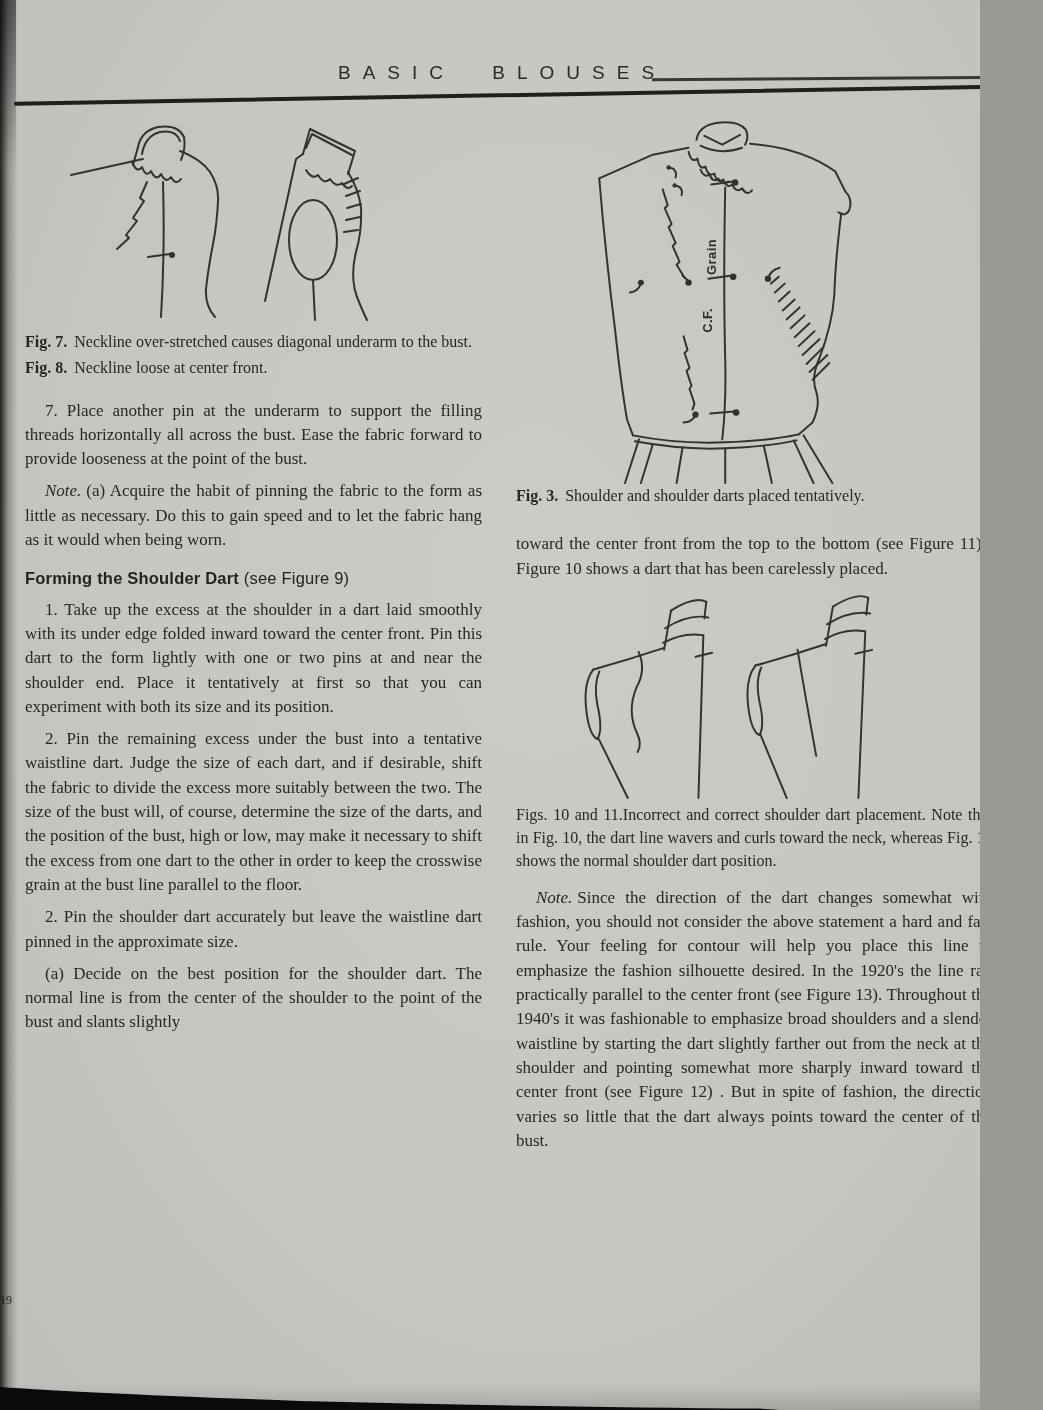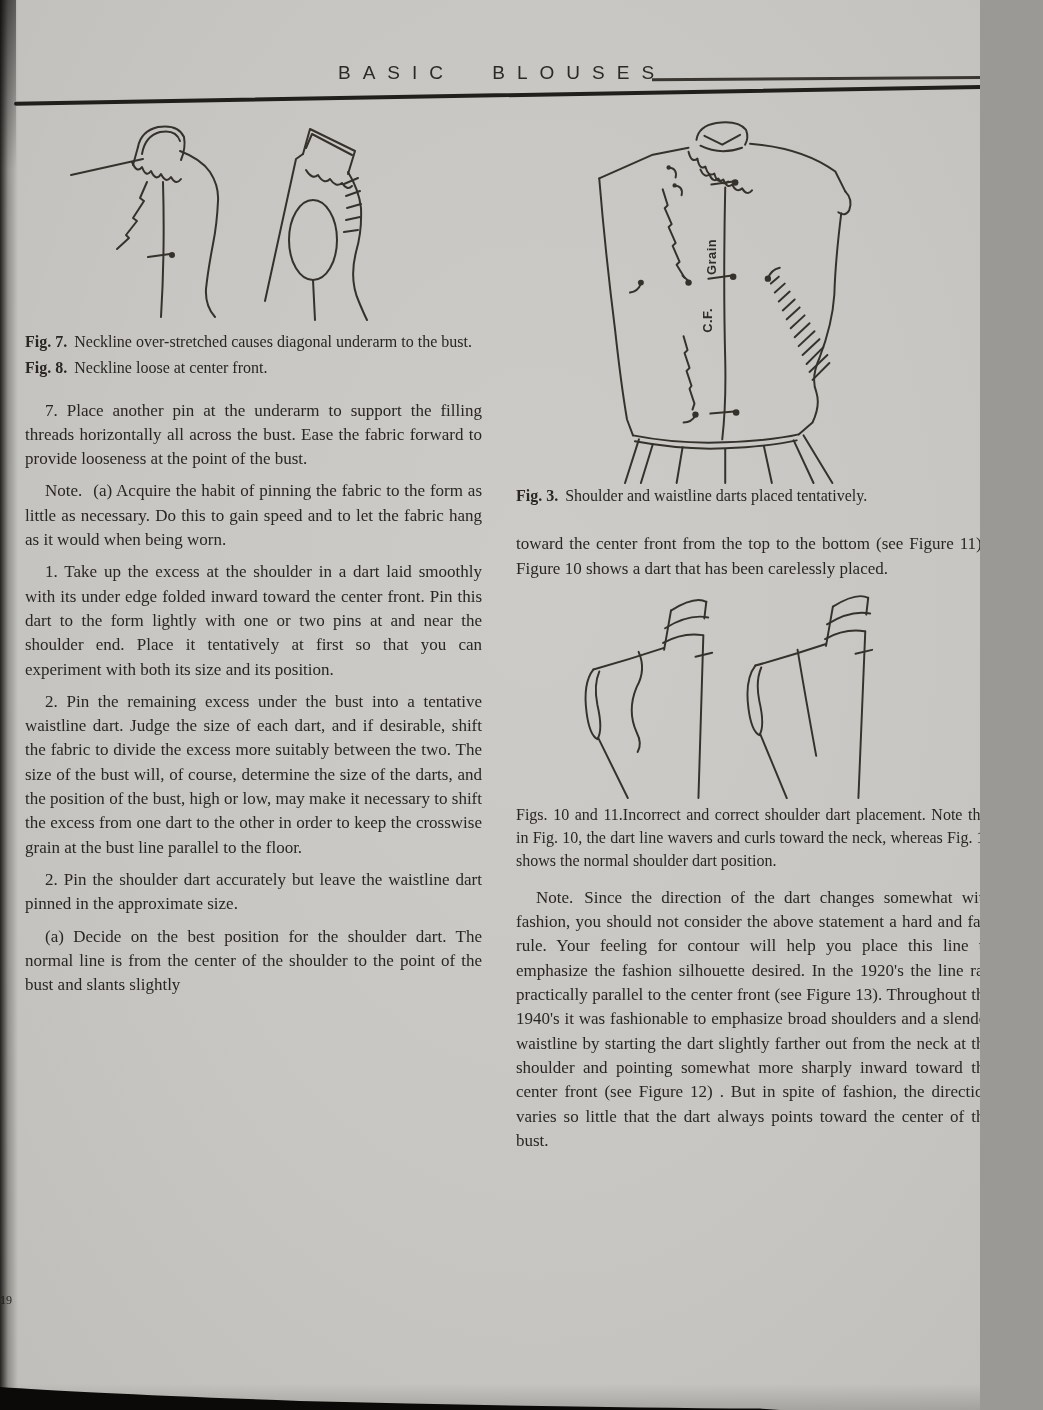--- a/index.html
+++ b/index.html
@@ -24,21 +24,21 @@
   
   .col{position:absolute;top:112px;text-align:justify;font-size:17px;line-height:24.3px;}
   .col-left{left:25px;width:457px;}
   .col-right{left:516px;width:476px;}
   .col p{margin:0 0 8px;}
   .indent{text-indent:20px;}
   .sp-before{margin-top:18px !important;}
   .cap{font-size:16px;line-height:24.3px;margin:0 0 2px !important;}
   .cap .lbl{font-weight:700;padding-right:7px;}
   .cap-wide{font-size:16px;line-height:23px;margin:4px 0 8px !important;}
-  .note-lbl{padding-right:11px;}
+  .note-lbl{font-style:italic;padding-right:5px;}
   h3.head{font-family:"Liberation Sans",sans-serif;font-size:16.5px;font-weight:700;
         margin:14px 0 7px;letter-spacing:.2px;color:#26231f;}
   h3.head .suffix{font-weight:400;}
   .fig{display:block;}
   .fig svg{display:block;}
   .fig78{margin:0 0 4px 18px;}
   .fig9{margin:0 0 0 72px;}
   .fig1011{margin:6px 0 0 36px;}
   .sketch path, .sketch ellipse{fill:none;stroke:#35322c;stroke-width:2;stroke-linecap:round;stroke-linejoin:round;}
   .sketch circle{fill:#35322c;stroke:none;}
@@ -90,20 +90,21 @@
     </div>
 
     <p class="cap"><span class="lbl">Fig. 7.</span><span>Neckline over-stretched causes diagonal underarm to the bust.</span></p>
     <p class="cap"><span class="lbl">Fig. 8.</span><span>Neckline loose at center front.</span></p>
 
     <p class="indent sp-before">7.  Place another pin at the underarm to support the filling threads horizontally all across the bust. Ease the fabric forward to provide looseness at the point of the bust.</p>
 
     <p class="indent"><span class="note-lbl">Note.</span><span>(a)  Acquire the habit of pinning the fabric to the form as little as necessary. Do this to gain speed and to let the fabric hang as it would when being worn.</span></p>
 
 
+    <h3 class="head"><span>Forming the Shoulder Dart</span> <span class="suffix">(see Figure 9)</span></h3>
 
     <p class="indent">1.  Take up the excess at the shoulder in a dart laid smoothly with its under edge folded inward toward the center front. Pin this dart to the form lightly with one or two pins at and near the shoulder end. Place it tentatively at first so that you can experiment with both its size and its position.</p>
     <p class="indent">2.  Pin the remaining excess under the bust into a tentative waistline dart. Judge the size of each dart, and if desirable, shift the fabric to divide the excess more suitably between the two. The size of the bust will, of course, determine the size of the darts, and the position of the bust, high or low, may make it necessary to shift the excess from one dart to the other in order to keep the crosswise grain at the bust line parallel to the floor.</p>
     <p class="indent">2.  Pin the shoulder dart accurately but leave the waistline dart pinned in the approximate size.</p>
     <p class="indent">(a)  Decide on the best position for the shoulder dart. The normal line is from the center of the shoulder to the point of the bust and slants slightly</p>
   </div>
 
   <div class="col col-right">
 
     <div class="fig fig9">
@@ -168,21 +169,21 @@
             <path d="M64,335 L52,374"></path>
             <path d="M94,338 L88,374"></path>
           <path d="M137,340 L137,374"></path>
             <path d="M176,337 L184,374"></path>
             <path d="M206,331 L226,374"></path>
           <path d="M216,326 L245,374"></path>
         </g>
       </svg>
     </div>
 
-    <p class="cap"><span class="lbl">Fig. 3.</span><span>Shoulder and waistline darts placed tentatively.</span></p>
+    <p class="cap"><span class="lbl">Fig. 3.</span><span>Shoulder and shoulder darts placed tentatively.</span></p>
 
     <p style="margin-top:24px">toward the center front from the top to the bottom (see Figure 11) . Figure 10 shows a dart that has been carelessly placed.</p>
 
     <div class="fig fig1011">
       <svg class="sketch" width="340" height="210" viewBox="0 0 340 214">
 
         <g>
           <path d="M118,22 Q142,7 154,13"></path>
           <path d="M118,22 L111,62"></path>
           <path d="M112,40 Q136,25 156,29"></path>

